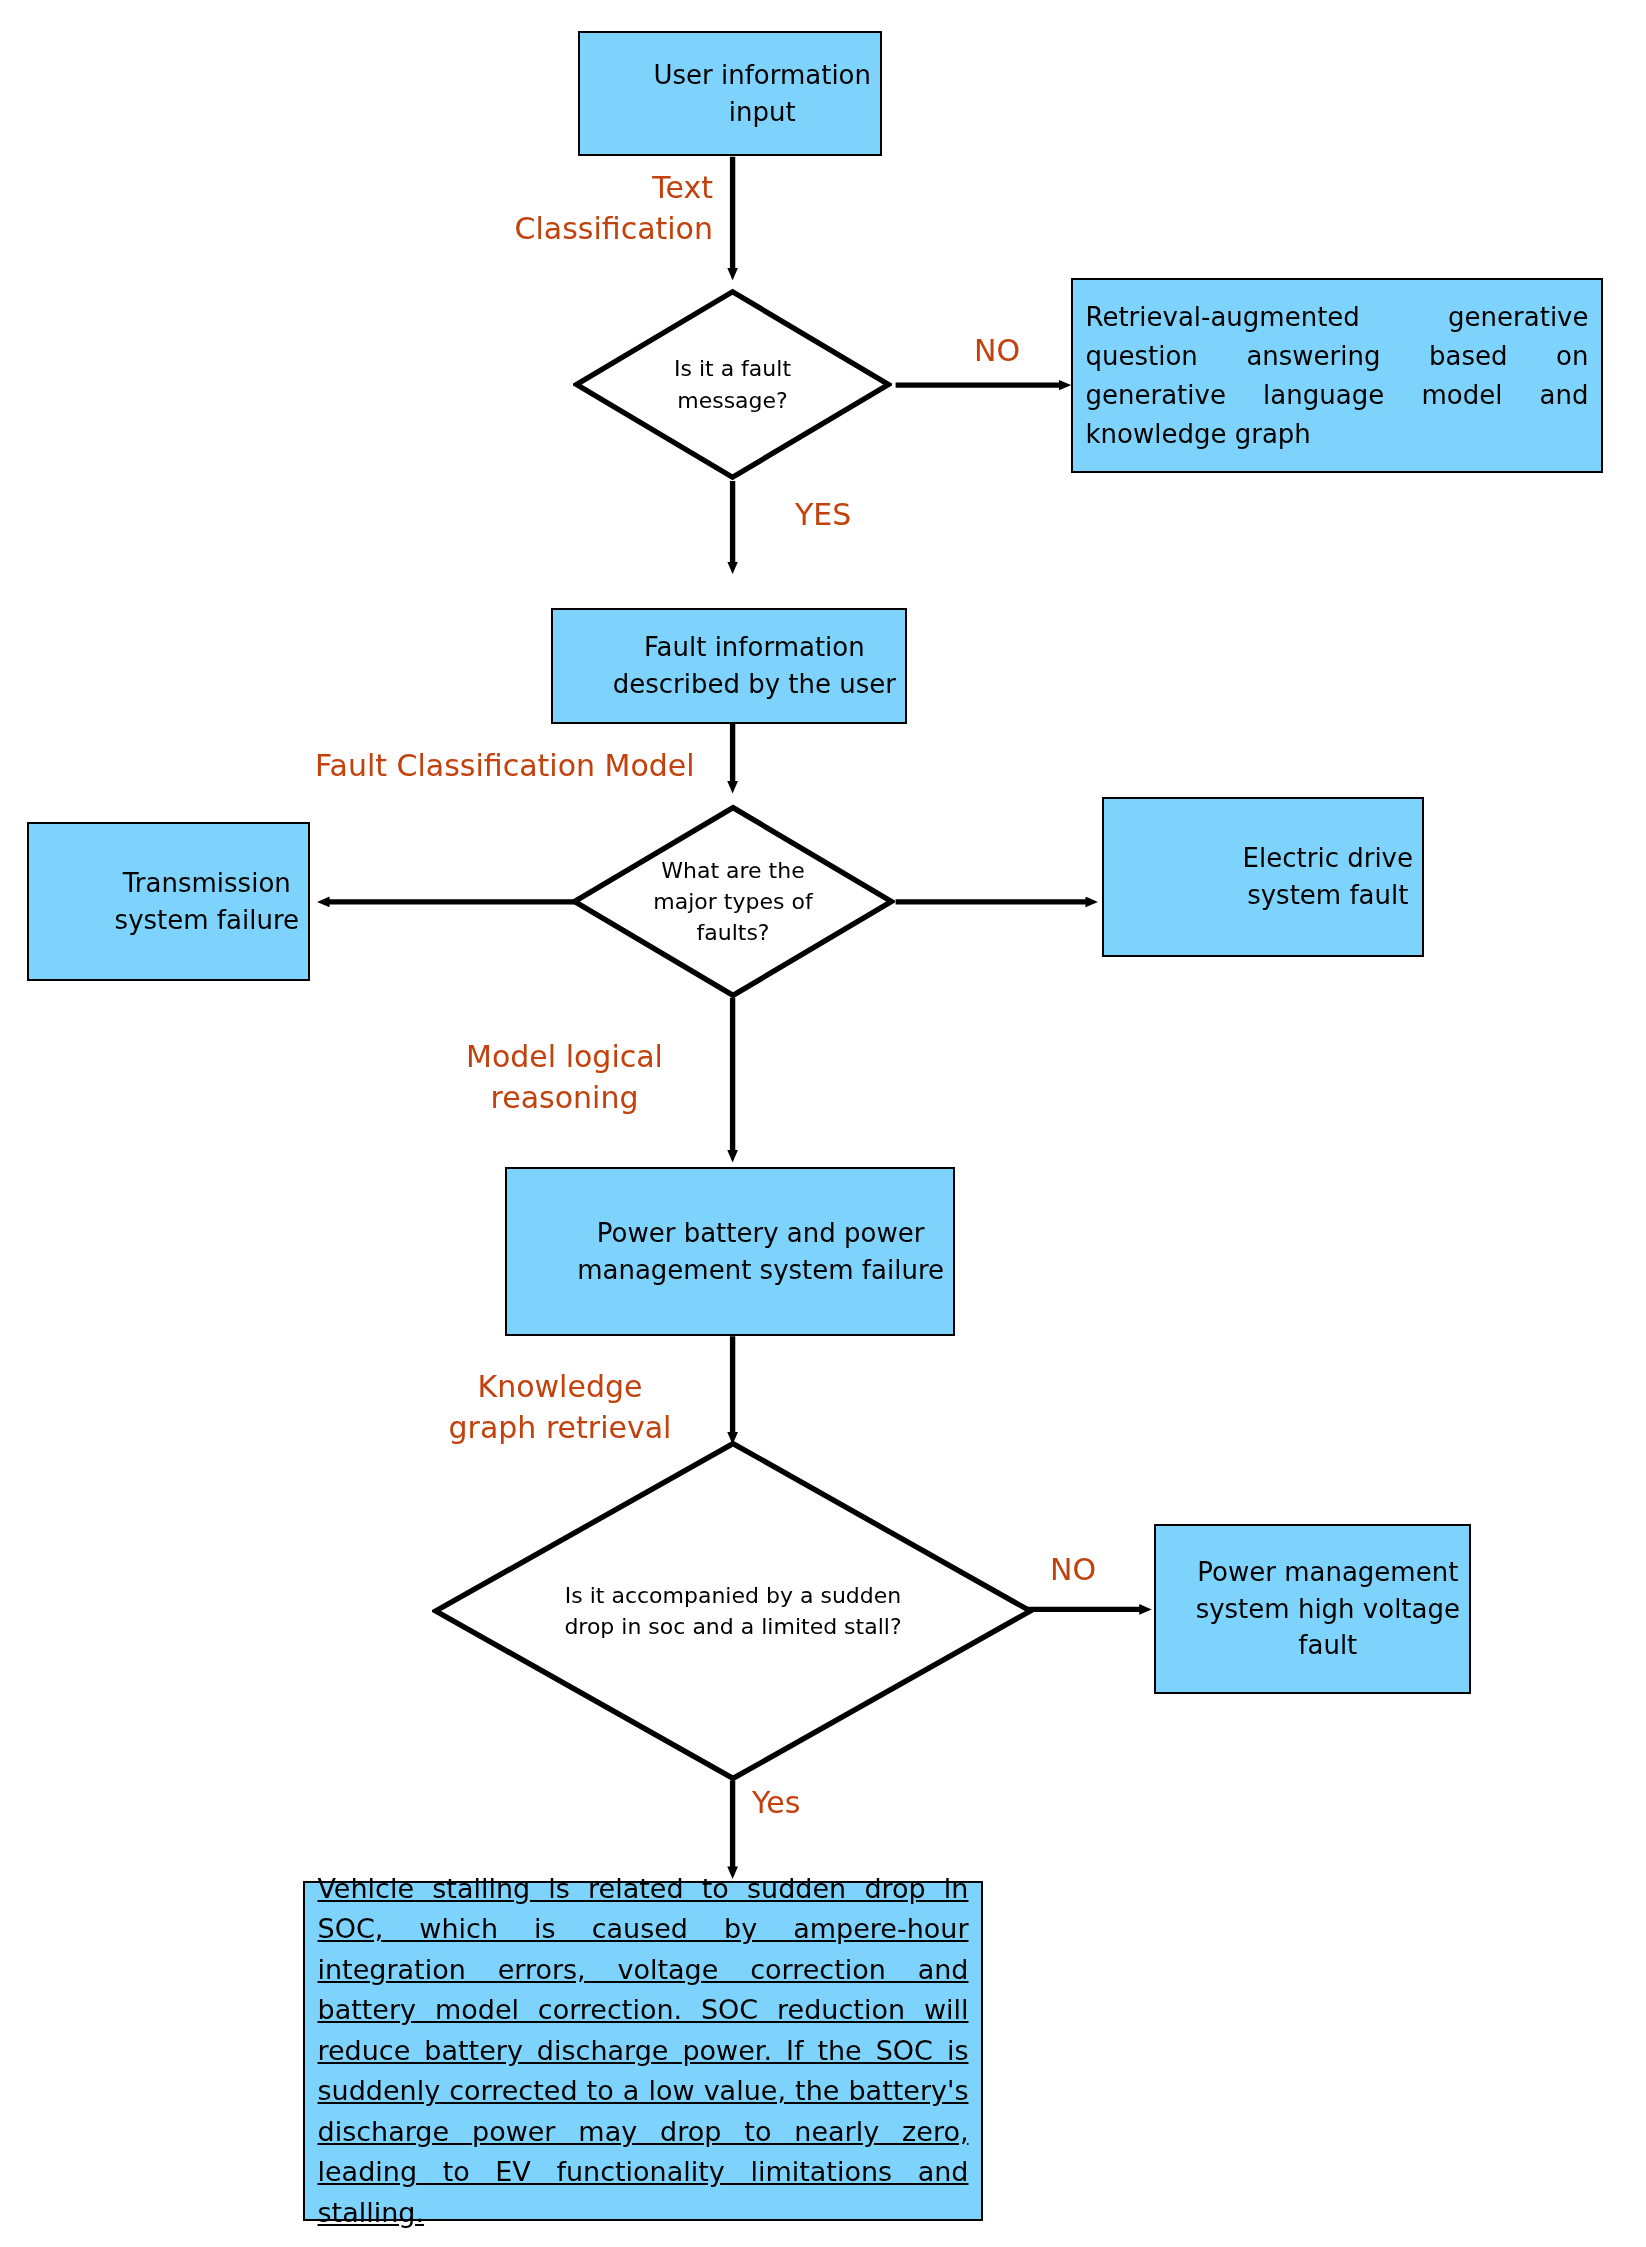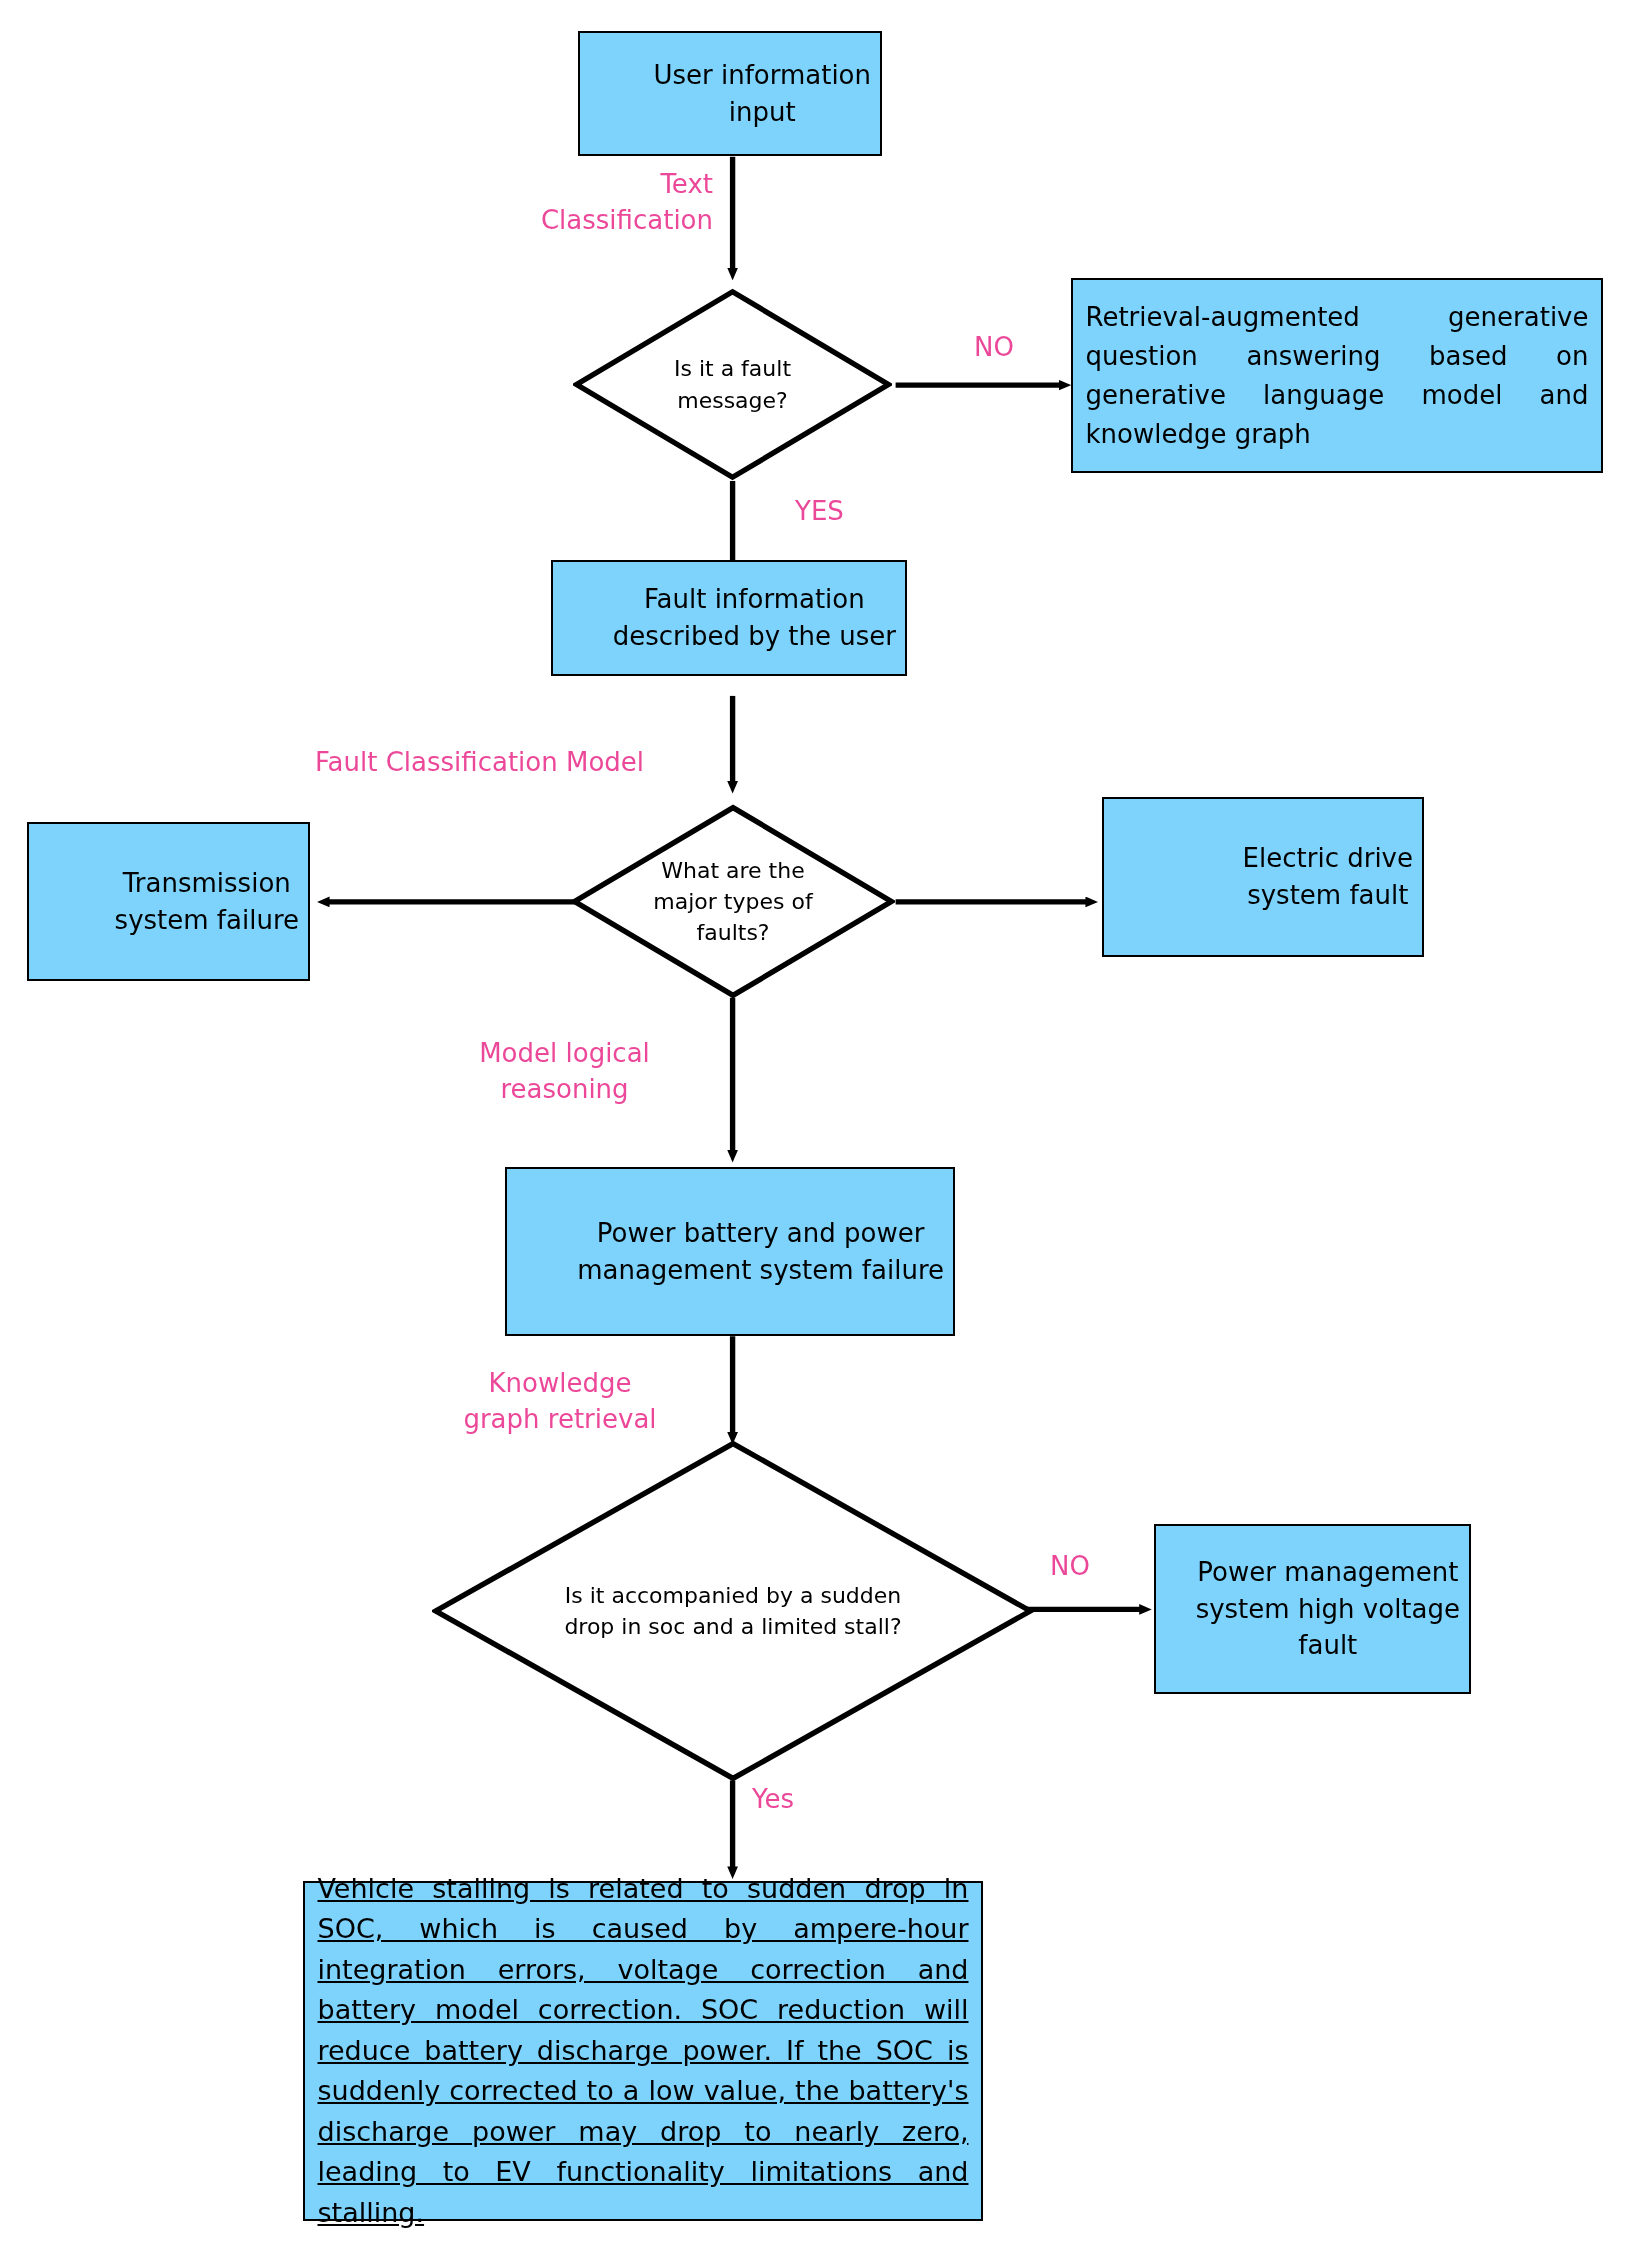--- a/index.html
+++ b/index.html
@@ -57,24 +57,24 @@
   .diamond .txt{
     position:relative;
     text-align:center;
     line-height:1.42;
     font-size:22px;
     z-index:2;
     width:92%;
   }
   .edge-label{
     position:absolute;
-    font-size:26px;
+    font-size:30px;
     line-height:1.38;
     white-space:pre;
-    color:#ec4899;
+    color:#c2410c;
   }
   .edge-label.ctr{text-align:center;}
 </style>
 </head>
 <body>
 
 <div id="canvas">
 
   <svg class="edges" viewBox="0 0 1839 2510" xmlns="http://www.w3.org/2000/svg">
     <defs>
@@ -114,21 +114,21 @@
       <polygon points="178,4 352,107.5 178,211 4,107.5" fill="#ffffff" stroke="#000000" stroke-width="6"></polygon>
     </svg>
     <div class="txt" style="white-space:pre-line;">Is it a fault
 message?</div>
   </div>
 
   <div class="node box just" style="left:1071px; top:278px; width:532px; height:195px;">
     <div class="txt">Retrieval-augmented generative question answering based on generative language model and knowledge graph</div>
   </div>
 
-  <div class="node box" style="left:551px; top:560px; width:356px; height:116px;">
+  <div class="node box" style="left:551px; top:608px; width:356px; height:116px;">
     <div class="txt" style="white-space:pre-line;">Fault information
 described by the user</div>
   </div>
 
   <div class="diamond" style="left:571px; top:804px; width:324px; height:195px;">
     <svg width="324" height="195" viewBox="0 0 362 218" xmlns="http://www.w3.org/2000/svg">
       <polygon points="181,4 358,109 181,214 4,109" fill="#ffffff" stroke="#000000" stroke-width="6"></polygon>
     </svg>
     <div class="txt" style="white-space:pre-line;">What are the
 major types of

